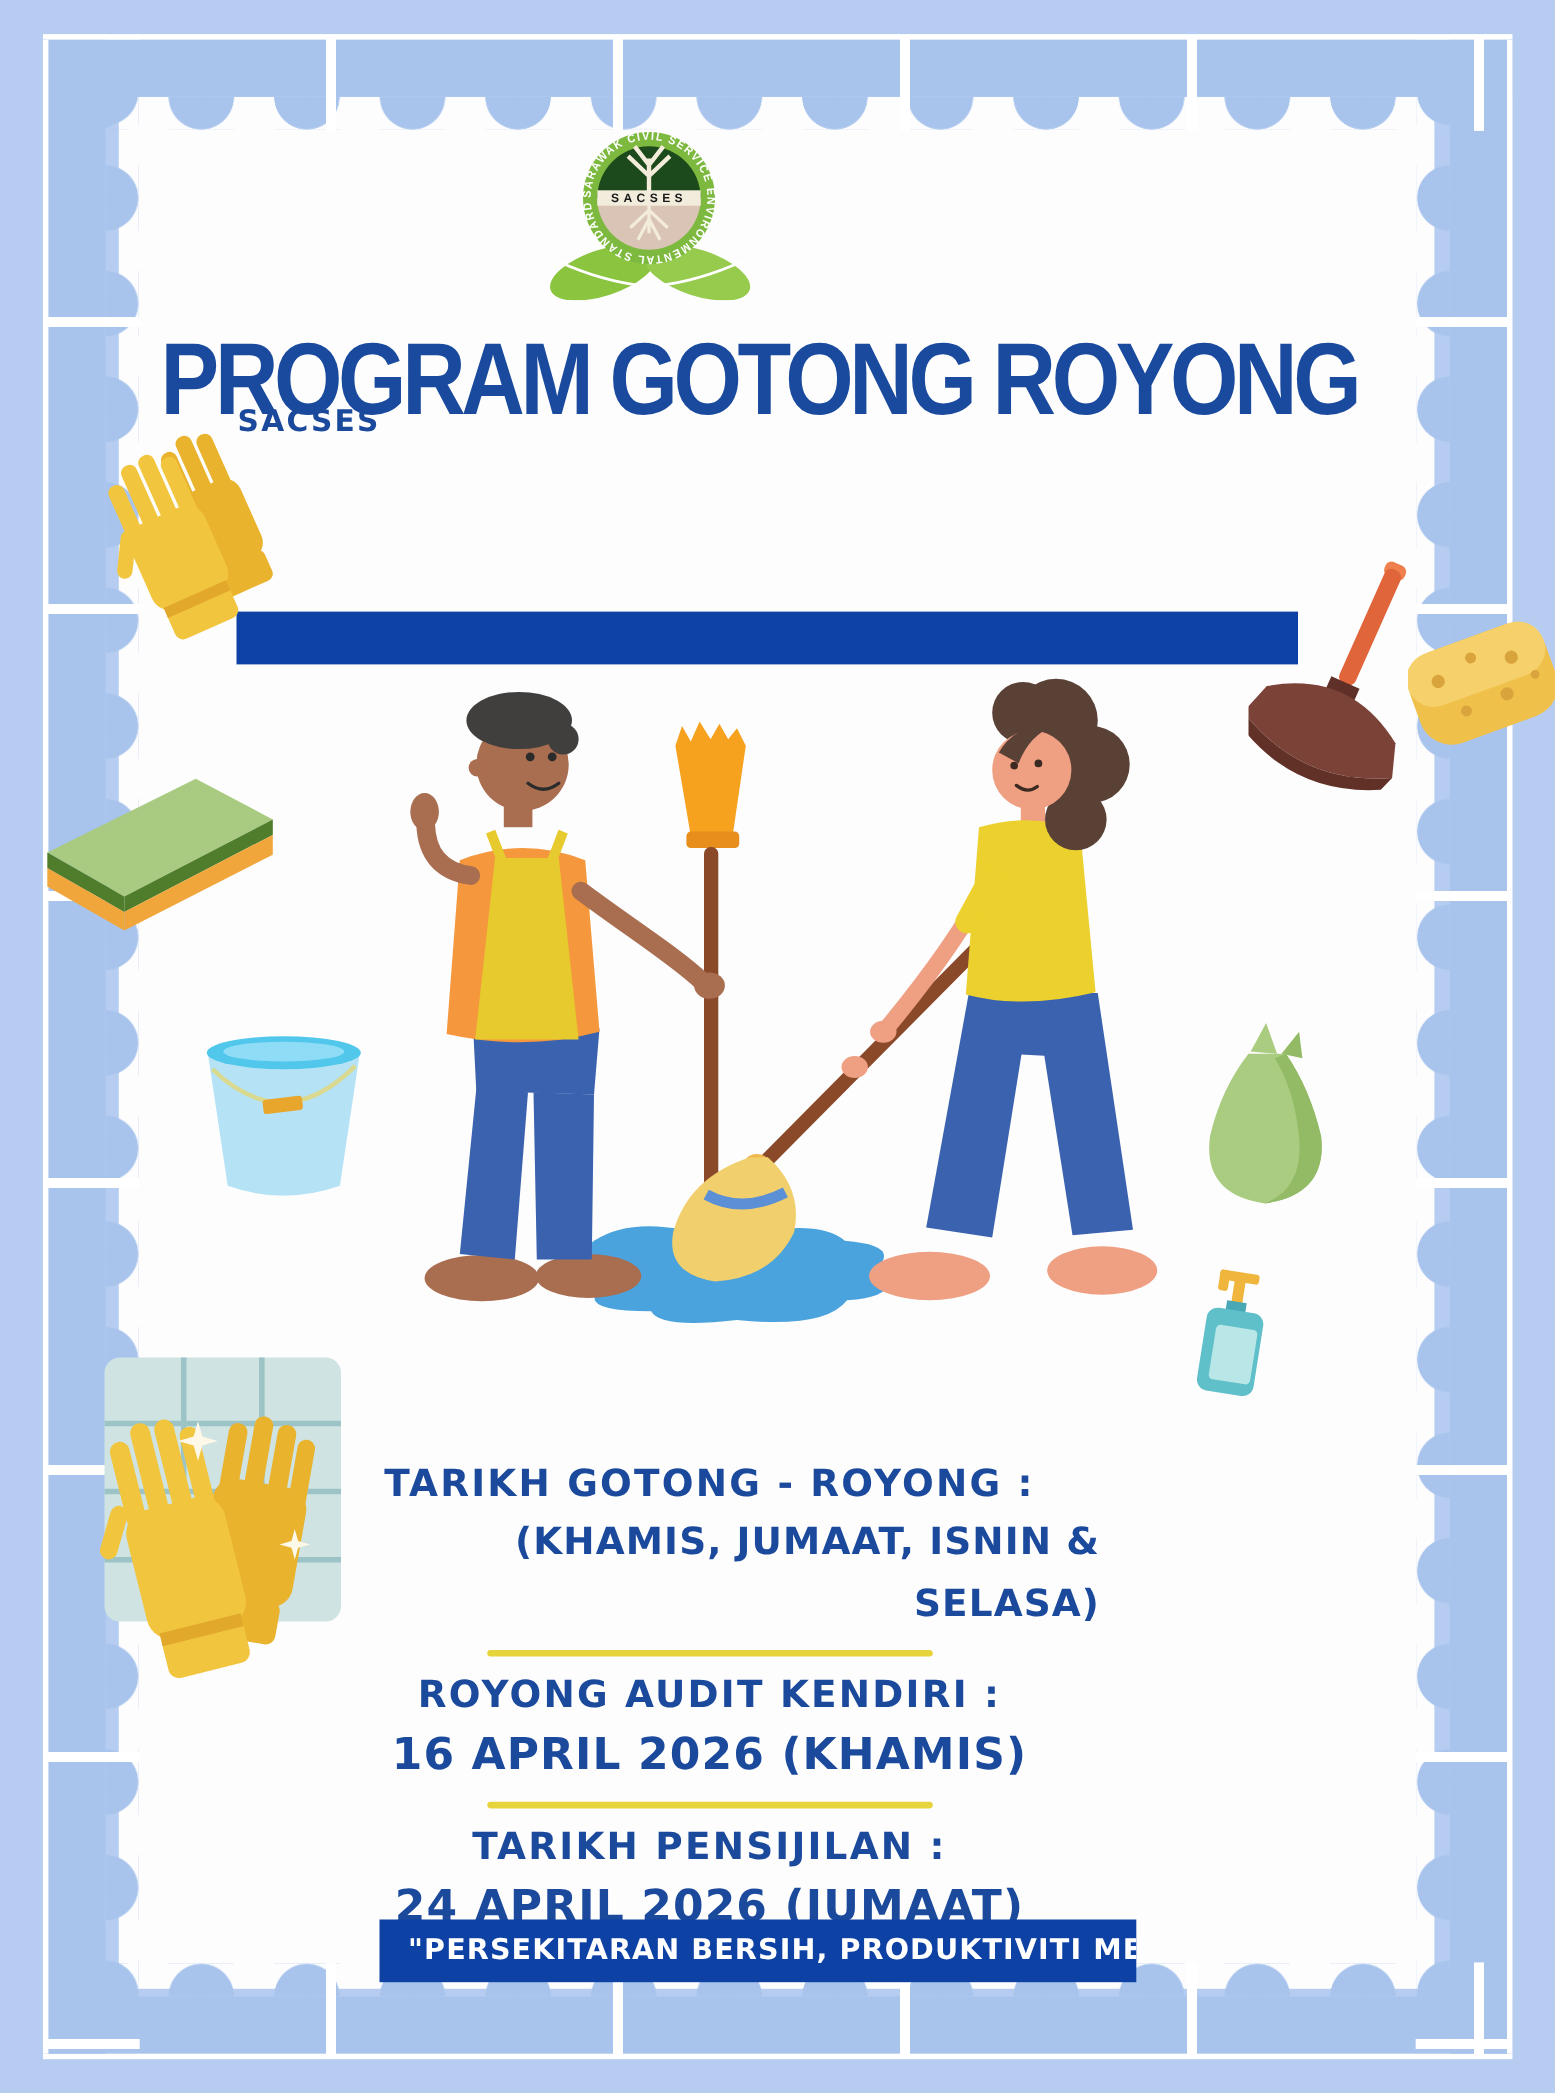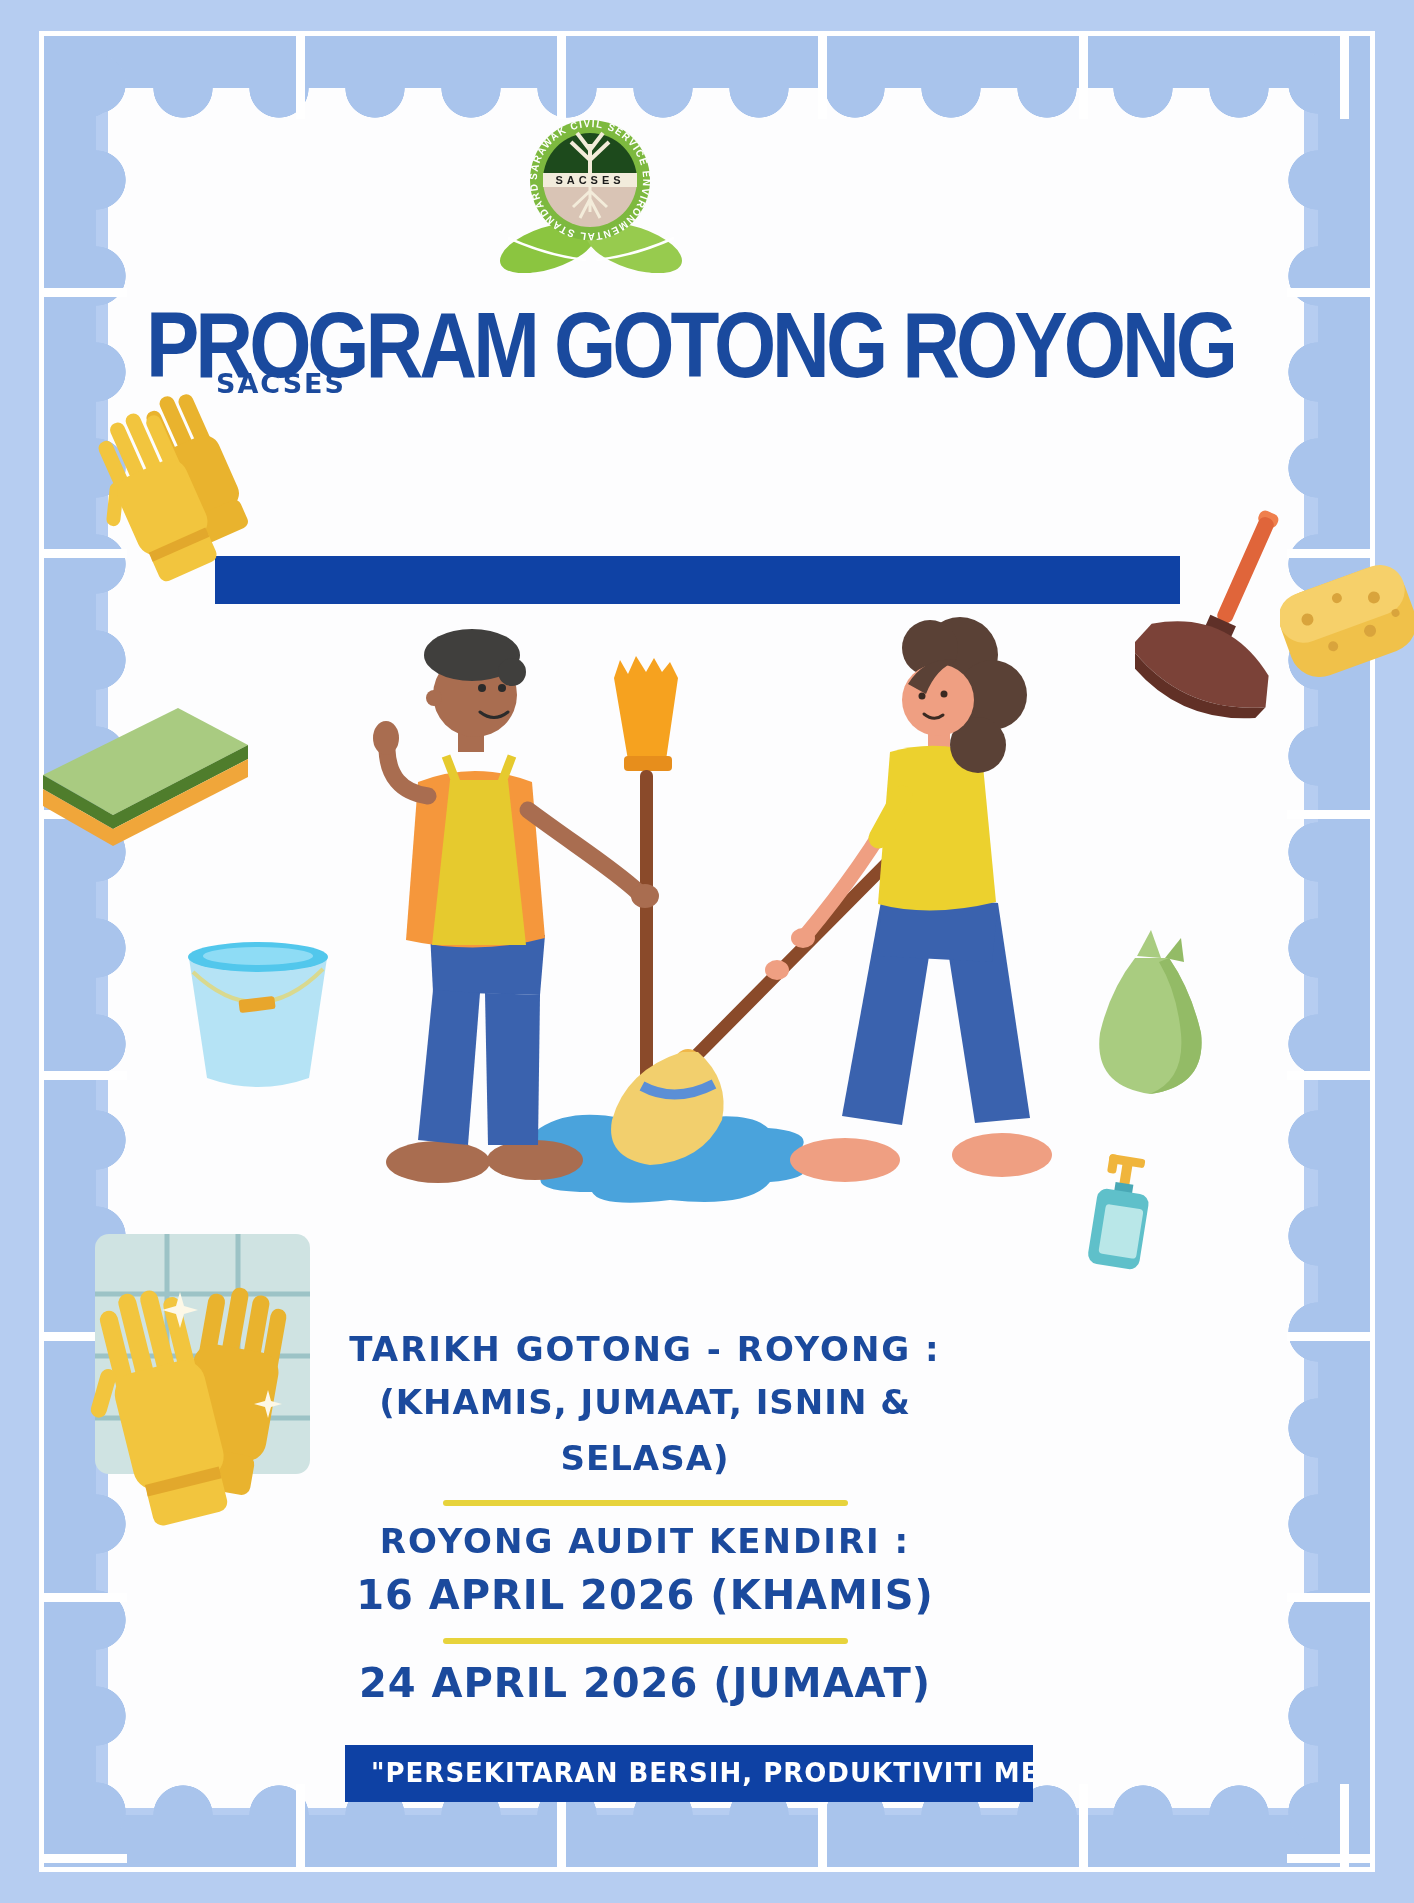--- a/index.html
+++ b/index.html
@@ -46,21 +46,21 @@
   }
   .subtitle{
     left:216px;top:368px;font-size:27px;font-weight:700;letter-spacing:2px;color:#1b4a9d;
   }
   .bluebar{left:215px;top:556px;width:965px;height:48px;background:#0f42a5;}
 
   
   .sched{left:290px;top:1324px;width:710px;text-align:center;color:#1b4a9d;font-weight:700;}
   .sched .h{font-size:34px;letter-spacing:2px;line-height:50px;}
   .sched .d{font-size:40px;letter-spacing:1px;line-height:58px;}
-  .sched .d.small{font-size:34px;letter-spacing:1px;line-height:56px;}
+  .sched .d.small{font-size:34px;letter-spacing:1px;line-height:56px;text-align:right;}
   .divider{width:405px;height:6px;background:#e7d33c;border-radius:3px;margin:14px auto 10px auto;}
 
   
   .footer{
     left:345px;top:1745px;width:688px;height:57px;background:#0e41a4;color:#ffffff;
     font-size:26px;font-weight:700;letter-spacing:1px;line-height:57px;
     padding-left:26px;box-sizing:border-box;white-space:nowrap;overflow:hidden;
   }
   svg{display:block;}
 </style>
@@ -285,18 +285,19 @@
     </g>
   </svg>
 
   <div class="abs sched">
     <div class="h">TARIKH GOTONG - ROYONG :</div>
     <div class="d small">(KHAMIS, JUMAAT, ISNIN &amp; SELASA)</div>
     <div class="divider"></div>
     <div class="h">ROYONG AUDIT KENDIRI :</div>
     <div class="d">16 APRIL 2026 (KHAMIS)</div>
     <div class="divider"></div>
+    <div class="h">TARIKH PENSIJILAN :</div>
     <div class="d">24 APRIL 2026 (JUMAAT)</div>
   </div>
 
   <div class="abs footer">"PERSEKITARAN BERSIH, PRODUKTIVITI MENING</div>
 
 </div>
 
 </body></html>

